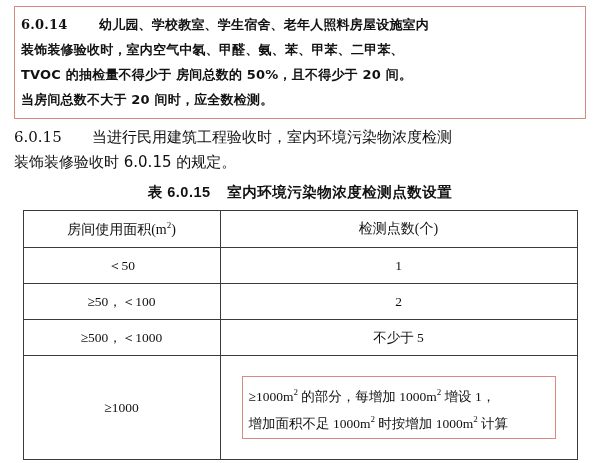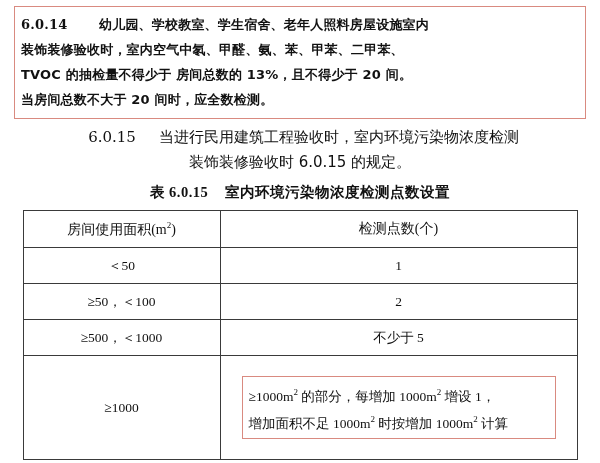--- a/index.html
+++ b/index.html
@@ -46,42 +46,41 @@
   .clause-indent {
     display: inline-block;
     width: 16px;
   }
 
   
   .clause-plain {
     font-size: 15px;
     line-height: 25px;
     margin: 2px 0 8px 0;
-    text-align: center;
   }
   .clause-plain .clause-num {
     min-width: 62px;
     font-weight: normal;
     font-family: "DejaVu Serif", "Liberation Serif", serif;
   }
   .clause-plain .sub {
     display: block;
     padding-left: 0;
   }
 
   
   .table-caption {
     text-align: center;
     font-weight: bold;
     font-size: 14.5px;
     margin: 4px 0 8px 0;
     letter-spacing: 0.5px;
   }
   .table-caption .cap-no {
-    font-family: Liberation Serif, serif;
+    font-family: Liberation Sans, sans-serif;
   }
 
   
   table.data {
     border-collapse: collapse;
     width: 552px;
     margin: 0 auto;
     table-layout: fixed;
   }
   table.data td, table.data th {
@@ -122,21 +121,21 @@
 </head>
 <body>
 
 <div class="page">
 
   <div class="clause-box">
     <div class="clause-line">
       <span class="clause-num">6.0.14</span><span class="clause-indent"></span><span>幼儿园、学校教室、学生宿舍、老年人照料房屋设施室内</span>
     </div>
     <div class="clause-line">装饰装修验收时，室内空气中氡、甲醛、氨、苯、甲苯、二甲苯、</div>
-    <div class="clause-line">TVOC 的抽检量不得少于 房间总数的 13%，且不得少于 20 间。</div>
+    <div class="clause-line">TVOC 的抽检量不得少于 房间总数的 50%，且不得少于 20 间。</div>
     <div class="clause-line">当房间总数不大于 20 间时，应全数检测。</div>
   </div>
 
   <div class="clause-plain">
     <div>
       <span class="clause-num">6.0.15</span><span class="clause-indent"></span><span>当进行民用建筑工程验收时，室内环境污染物浓度检测</span>
     </div>
     <div class="sub">装饰装修验收时 6.0.15 的规定。</div>
   </div>
 

